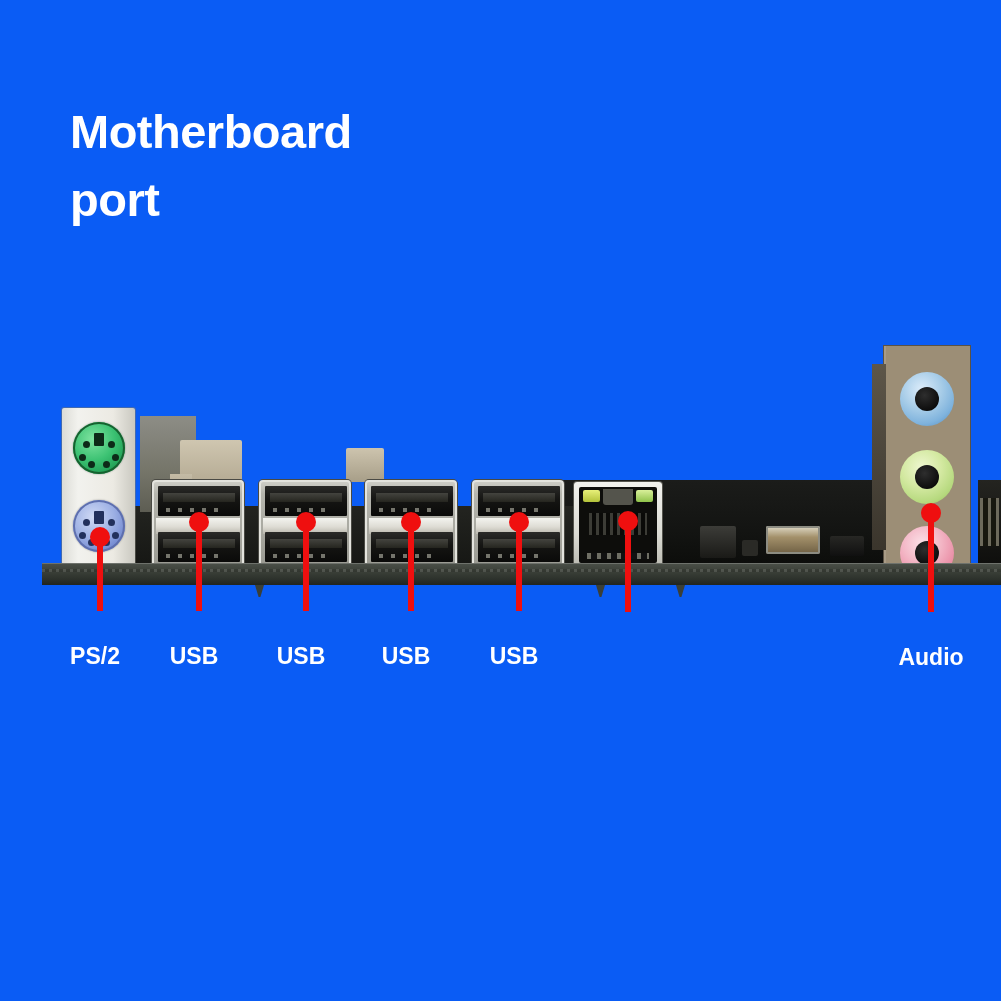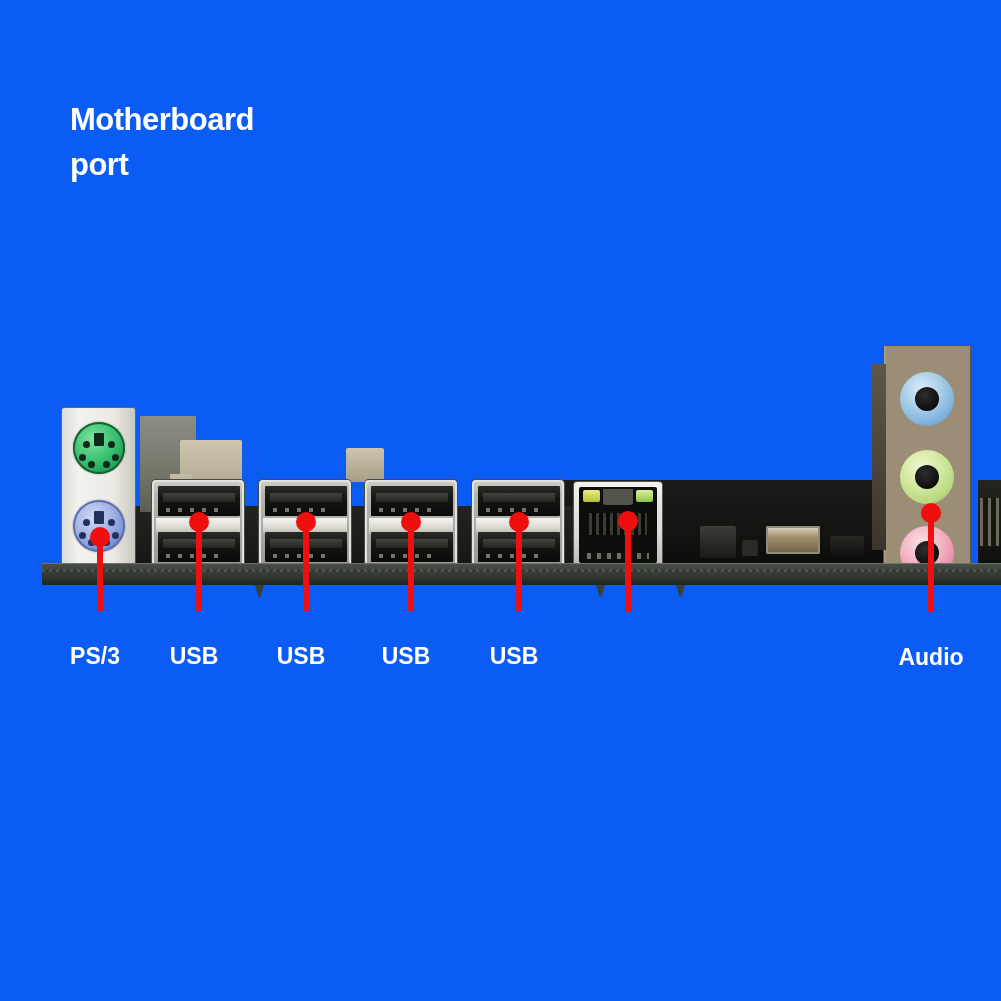--- a/index.html
+++ b/index.html
@@ -17,21 +17,21 @@
     font-family: "Liberation Sans", sans-serif;
   }
 
   
   #title {
     position: absolute;
     left: 70px;
     top: 98px;
     width: 420px;
     color: #ffffff;
-    font-size: 31px;
+    font-size: 47px;
     font-weight: bold;
     line-height: 1.45;
     letter-spacing: -0.5px;
     white-space: pre-line;
   }
 
   
   #board {
     position: absolute;
     left: 0px;
@@ -419,20 +419,20 @@
   <div class="pointer" style="left:516px; top:521px; height:90px;">
       <div class="dot"></div>
     </div>
   <div class="pointer" style="left:625px; top:520px; height:92px;">
       <div class="dot"></div>
     </div>
   <div class="pointer" style="left:928px; top:512px; height:100px;">
       <div class="dot"></div>
     </div>
 
-  <div class="label" style="left:95px;  top:643px;">PS/3</div>
+  <div class="label" style="left:95px;  top:643px;">PS/2</div>
   <div class="label" style="left:194px; top:643px;">USB</div>
   <div class="label" style="left:301px; top:643px;">USB</div>
   <div class="label" style="left:406px; top:643px;">USB</div>
   <div class="label" style="left:514px; top:643px;">USB</div>
   <div class="label" style="left:931px; top:644px;">Audio</div>
 
 </div>
 
 </body></html>

